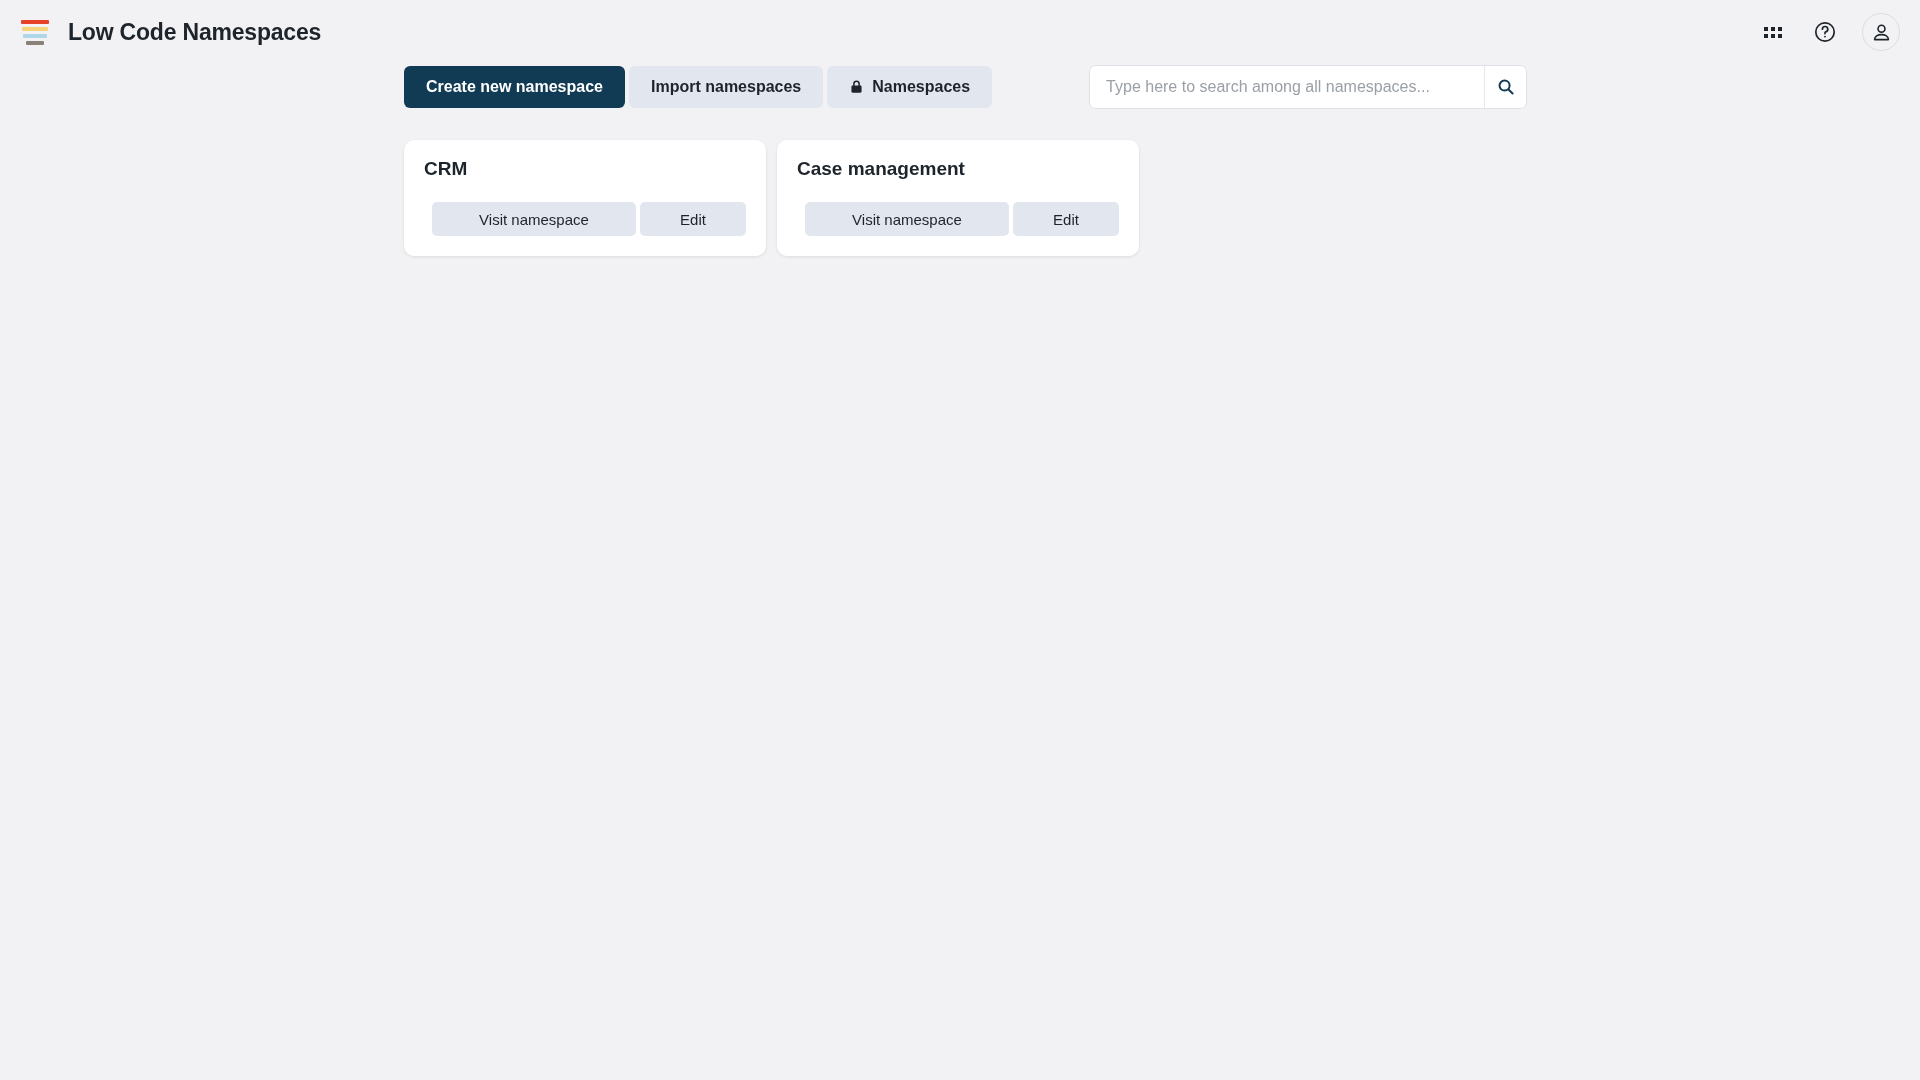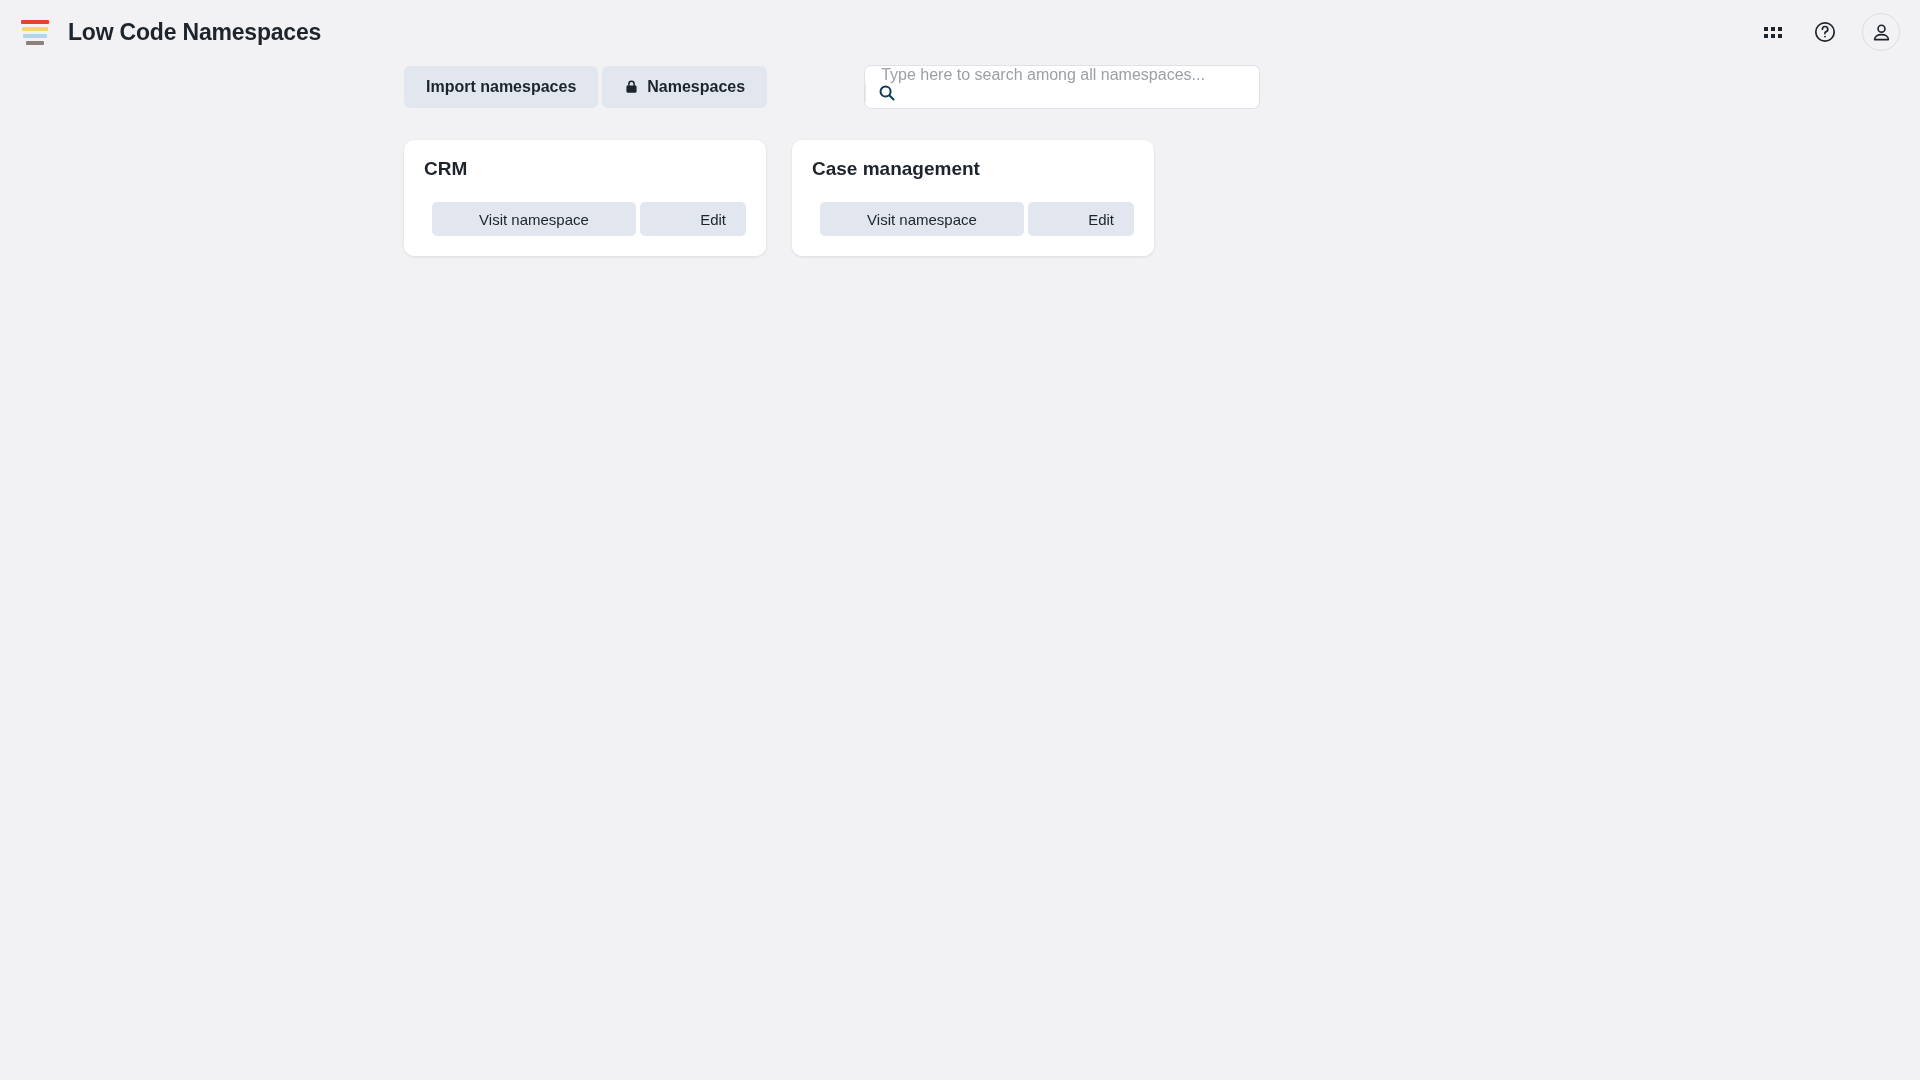--- a/index.html
+++ b/index.html
@@ -127,21 +127,20 @@
   
   .search-wrap {
     display: flex;
     align-items: stretch;
     margin-left: 98px;
     border-radius: 6px;
     overflow: hidden;
     height: 42px;
     box-shadow: 0 0 0 1px #dfe1e6;
     background: #ffffff;
-    flex-direction: column;
   }
   .search-input {
     width: 394px;
     border: none;
     outline: none;
     padding: 0 16px;
     font-family: "Liberation Sans", sans-serif;
     font-size: 16px;
     color: #1d242b;
     background: #ffffff;
@@ -156,21 +155,21 @@
     display: flex;
     align-items: center;
     justify-content: center;
     cursor: pointer;
     color: #113a54;
   }
 
   
   .cards {
     display: flex;
-    gap: 26px;
+    gap: 11px;
     padding: 32px 0 0 404px;
   }
 
   .card {
     background: #ffffff;
     border-radius: 10px;
     padding: 18px 20px 20px 20px;
     box-shadow: 0 1px 3px rgba(16,24,40,0.10);
     min-width: 260px;
   }
@@ -191,21 +190,21 @@
     border: none;
     border-radius: 5px;
     background: #e2e6ee;
     color: #1d242b;
     font-family: "Liberation Sans", sans-serif;
     font-size: 15px;
     cursor: pointer;
     white-space: nowrap;
   }
   .card-btn.wide { min-width: 204px; }
-  .card-btn.narrow { min-width: 106px; text-align: right; }
+  .card-btn.narrow { min-width: 106px; }
 </style>
 </head>
 <body>
 
 <div class="header">
   <div class="brand">
     <div class="logo">
       <span class="bar1"></span>
       <span class="bar2"></span>
       <span class="bar3"></span>
@@ -238,20 +237,21 @@
       <svg width="23" height="23" viewBox="0 0 24 24" fill="none" stroke="#1d242b" stroke-width="1.7">
         <circle cx="12" cy="8" r="3.6"></circle>
         <path d="M4.8 19.4c0-3.3 3.2-5.2 7.2-5.2s7.2 1.9 7.2 5.2z" stroke-linejoin="round"></path>
       </svg>
     </button>
   </div>
 </div>
 
 <div class="toolbar">
   <div class="btn-group">
+    <button class="btn btn-primary">Create new namespace</button>
 
     <button class="btn btn-secondary">Import namespaces</button>
 
     <button class="btn btn-secondary">
       <span class="lock-icon">
         <svg width="15" height="16" viewBox="0 0 16 17" fill="#1d242b">
           <path d="M4.4 7V5.2a3.6 3.6 0 0 1 7.2 0V7h.5c.72 0 1.3.58 1.3 1.3v5.1c0 .72-.58 1.3-1.3 1.3H3.9c-.72 0-1.3-.58-1.3-1.3V8.3c0-.72.58-1.3 1.3-1.3zm1.6 0h4V5.2a2 2 0 0 0-4 0z"></path>
         </svg>
       </span>
       <span>Namespaces</span>

